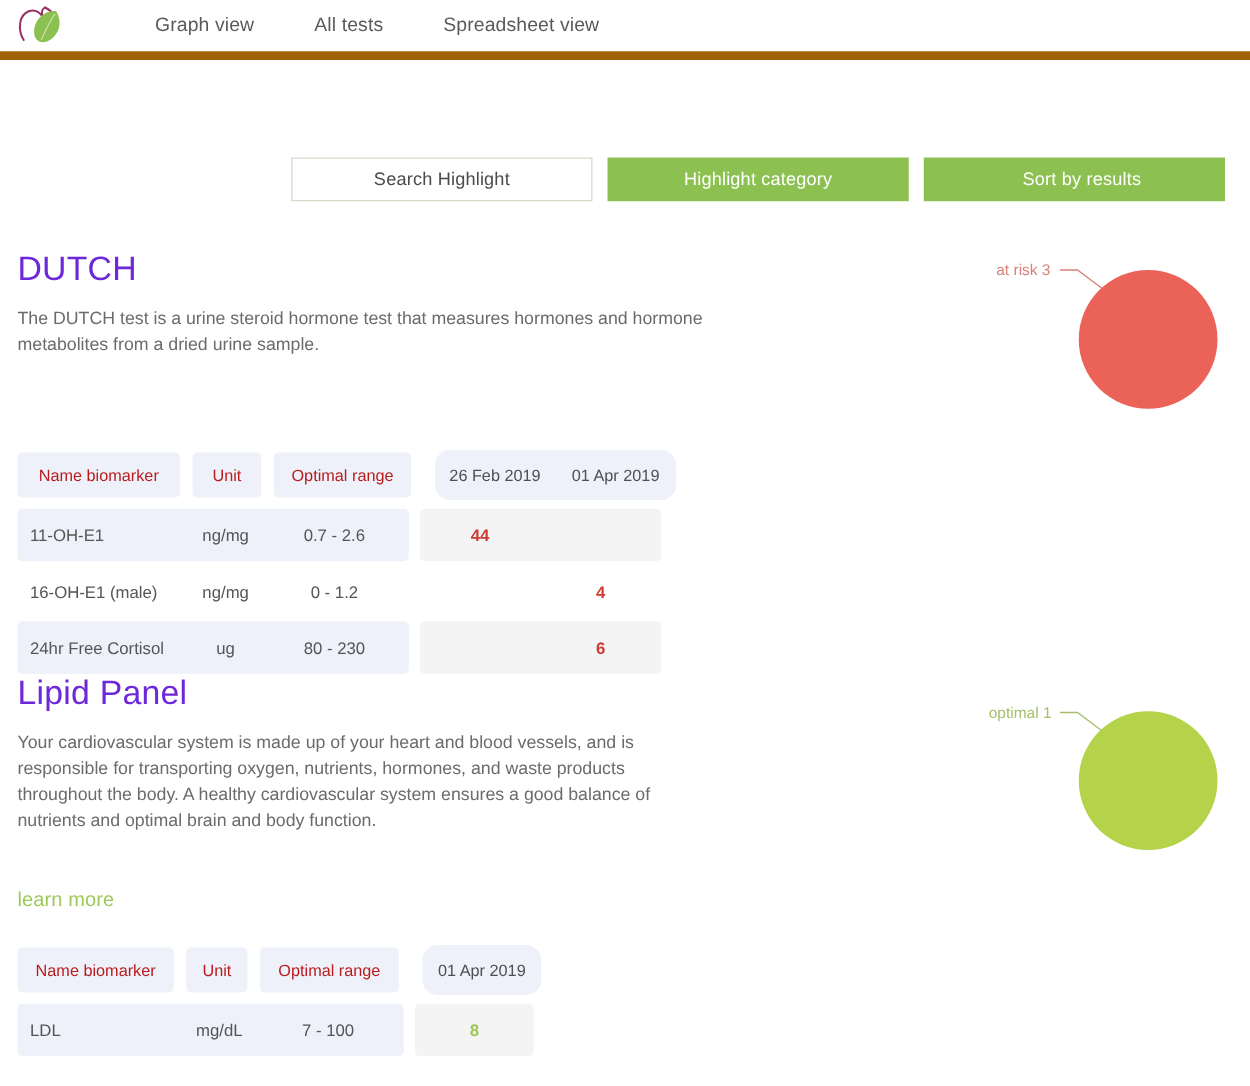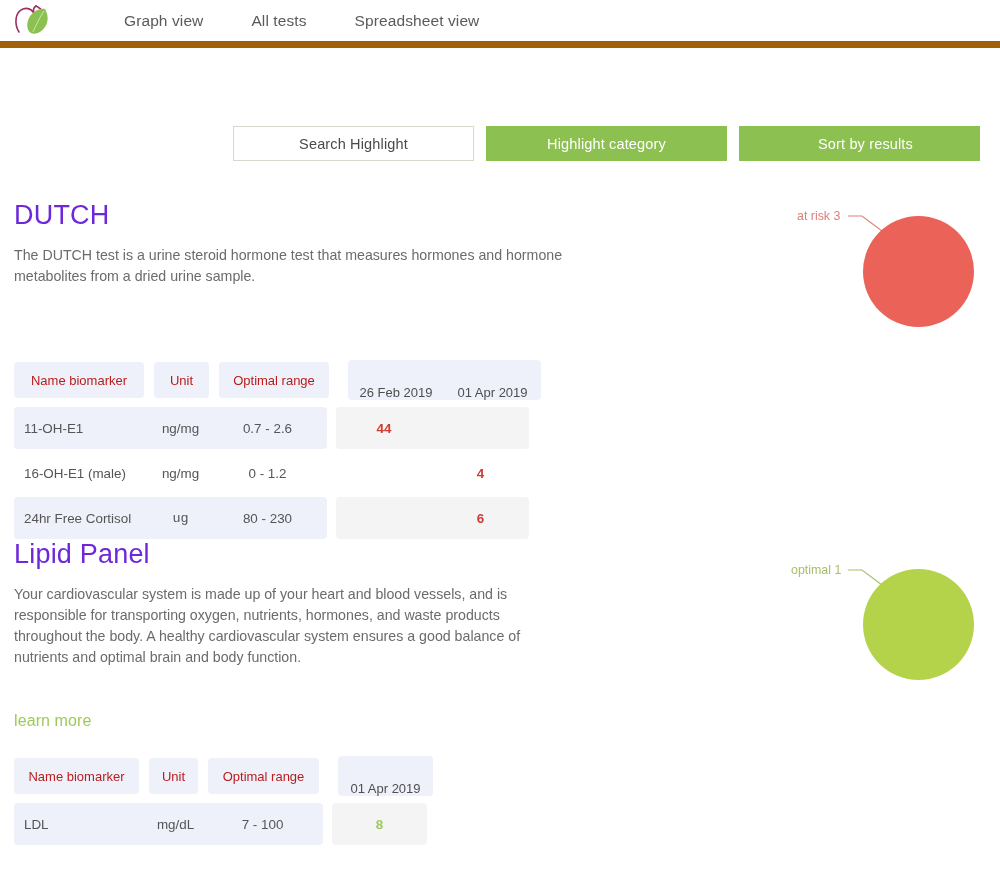--- a/index.html
+++ b/index.html
@@ -123,24 +123,24 @@
     font-size: 13px;
     color: #b91c1c;
     display: flex;
     align-items: center;
     justify-content: center;
     height: 36px;
     margin-right: 10px;
   }
   .hdr-dates {
     background: #eef1fa;
-    border-radius: 4px;
+    border-radius: 12px;
     height: 40px;
     display: flex;
-    align-items: flex-end;
+    align-items: center;
     margin-left: 9px;
   }
   .hdr-date {
     font-size: 13px;
     color: #4f4f4f;
     text-align: center;
   }
   .body-left {
     border-radius: 4px;
     display: flex;
@@ -250,21 +250,21 @@
     </div>
     <div class="vals plain" style="width:193px;">
       <div class="val empty" style="width:96px;"></div>
       <div class="val risk" style="width:97px;">4</div>
     </div>
   </div>
 
   <div class="row" style="height:46px; margin-bottom:-1px;">
     <div class="body-left shaded" style="width:313px;">
       <div class="cell c-name" style="width:139px;">24hr Free Cortisol</div>
-      <div class="cell c-center" style="width:55px;font-family:Liberation Mono, monospace;">ug</div>
+      <div class="cell c-center" style="width:55px;">ug</div>
       <div class="cell c-center" style="width:119px;">80 - 230</div>
     </div>
     <div class="vals shaded" style="width:193px;">
       <div class="val empty" style="width:96px;"></div>
       <div class="val risk" style="width:97px;">6</div>
     </div>
   </div>
 </div>
 
 <div class="panel" style="top:539px;">

